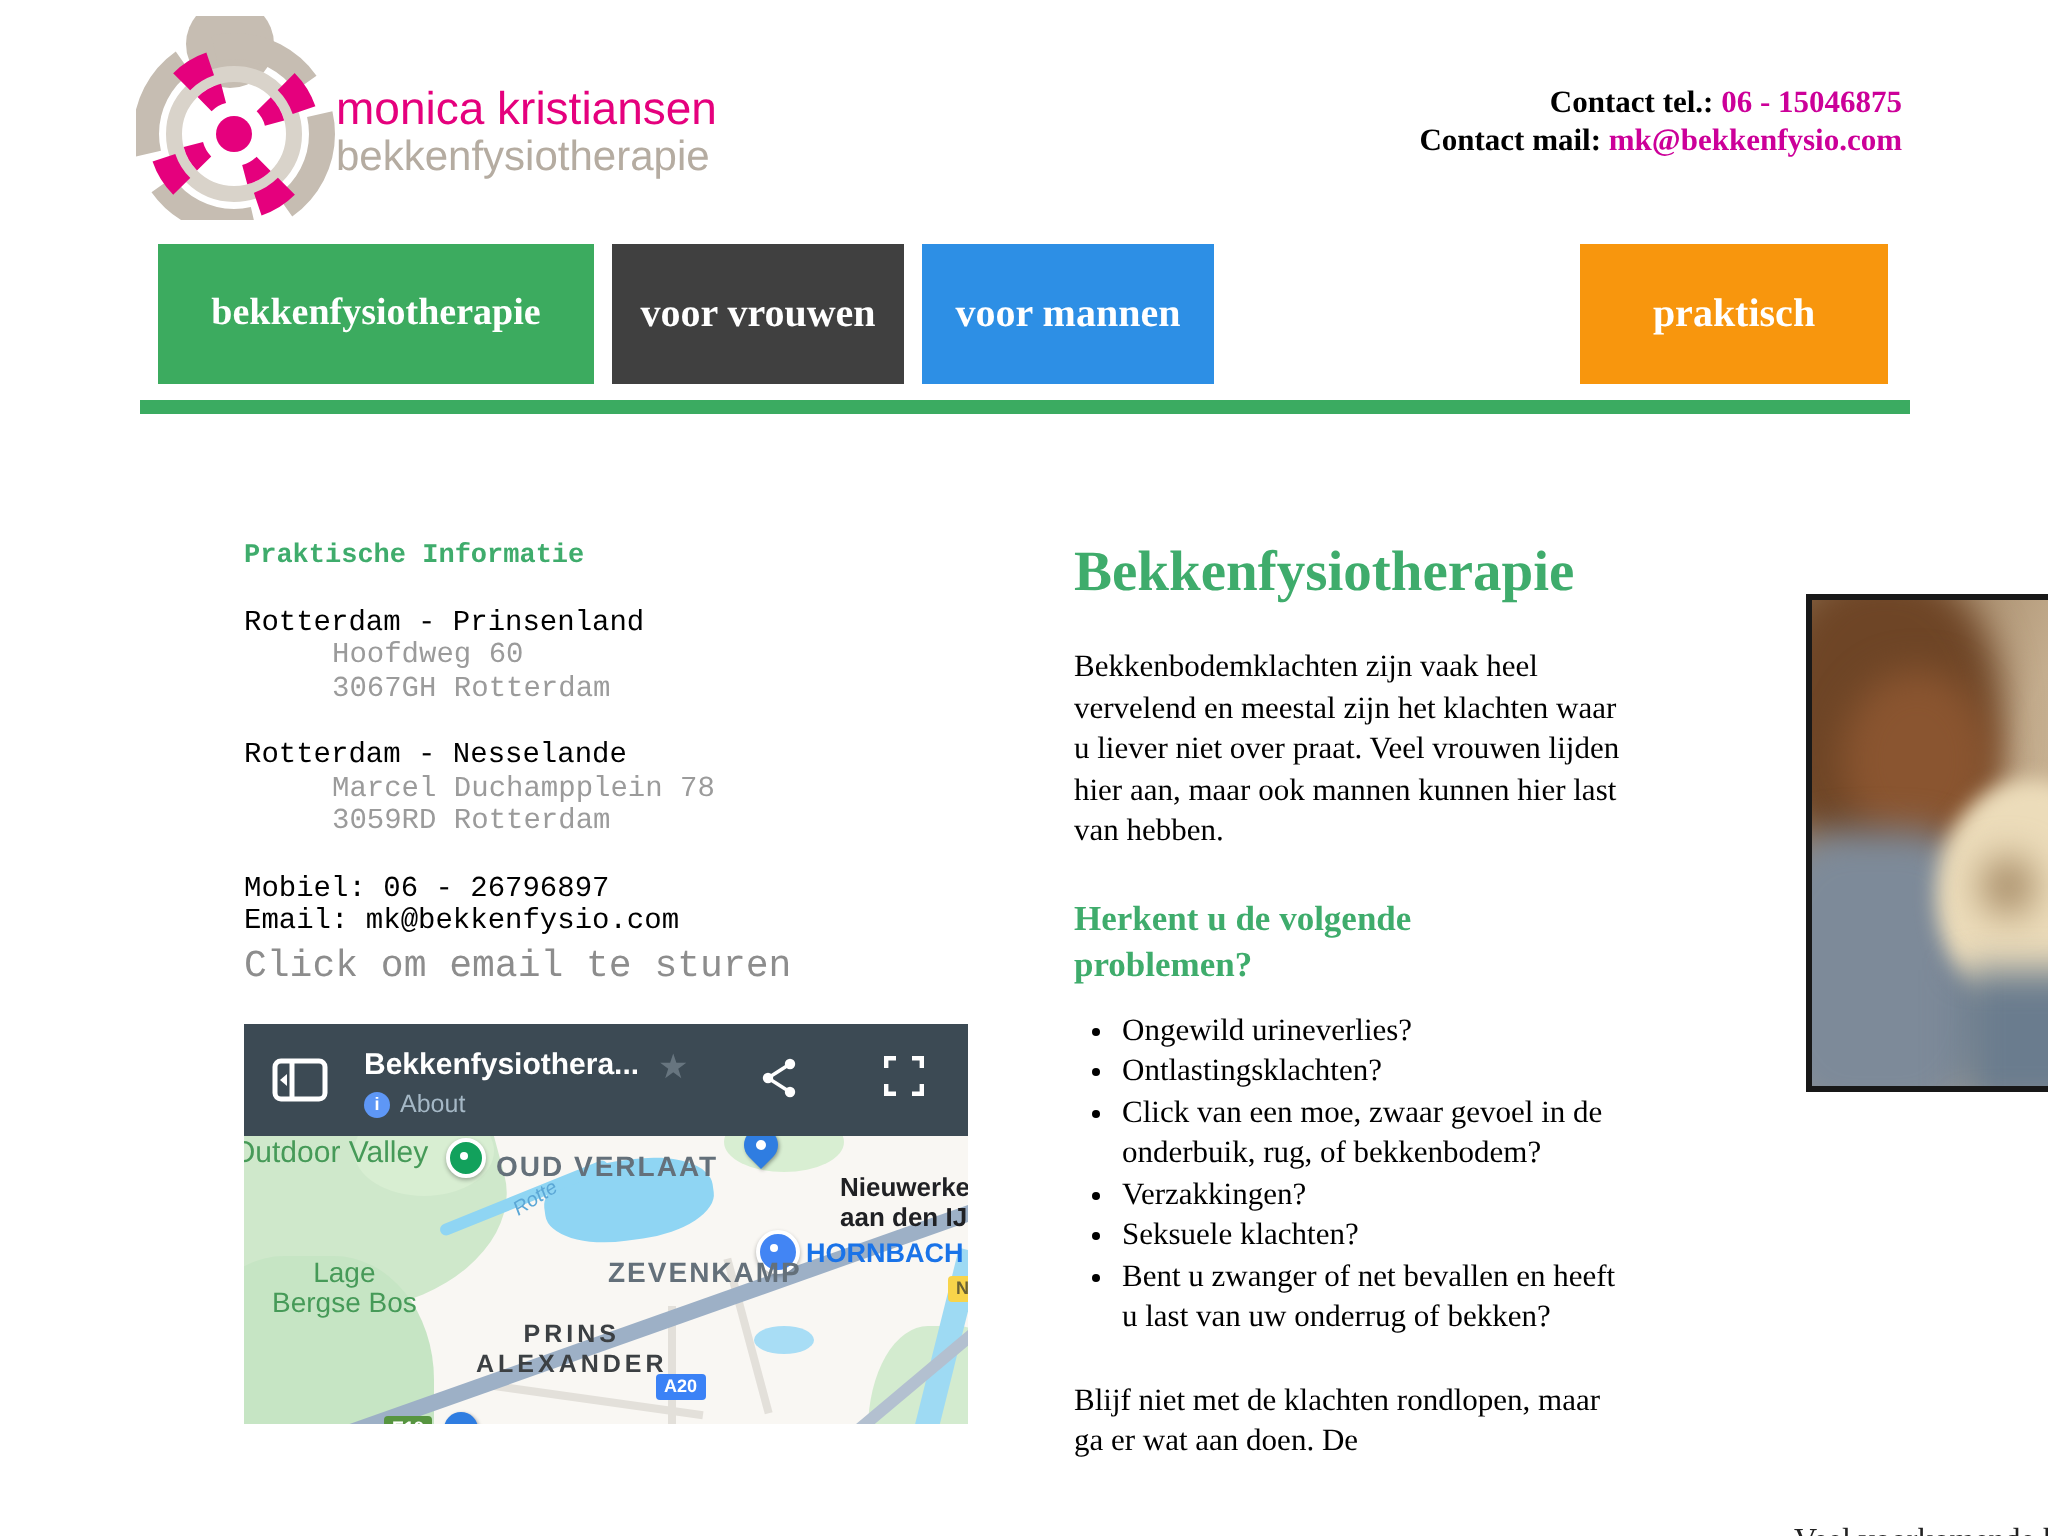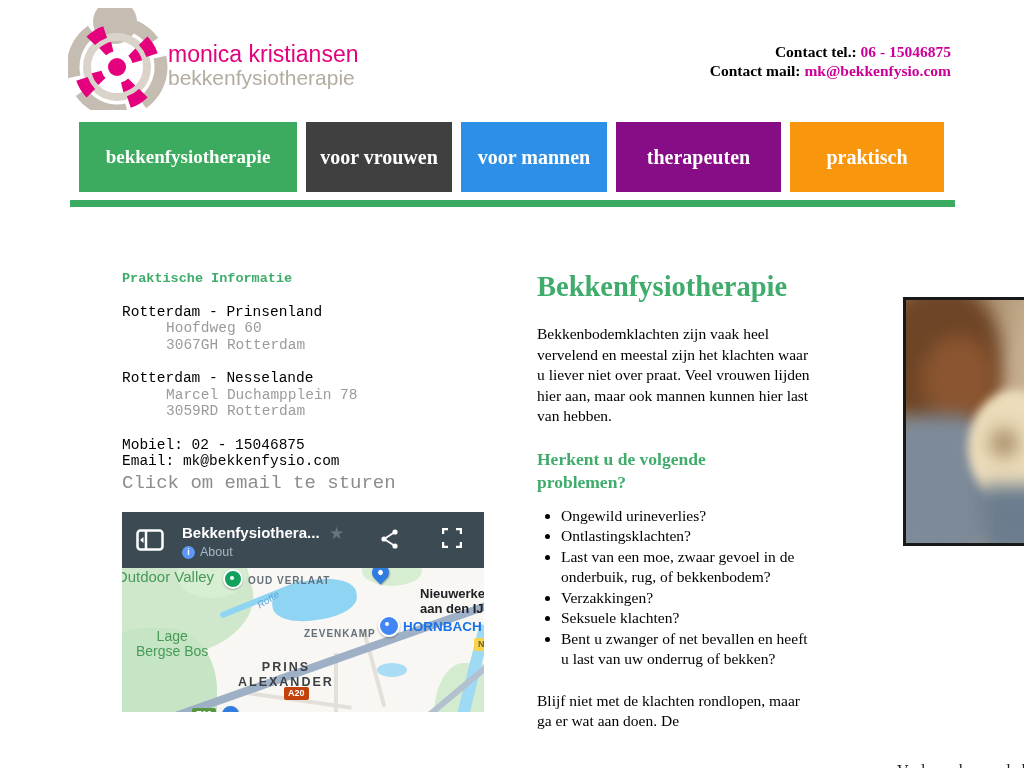--- a/index.html
+++ b/index.html
@@ -45,26 +45,26 @@
              font-family:"Liberation Sans",sans-serif;}
   #info-i{width:13px;height:13px;border-radius:50%;background:#5e97f6;color:#fff;font-size:9px;
           font-weight:bold;display:flex;align-items:center;justify-content:center;
           font-family:"Liberation Sans",sans-serif;}
   #about-label{color:#a5b8c6;font-size:12.5px;}
 
   #map-canvas{position:relative;height:144px;background:#f9f7f3;overflow:hidden;
               font-family:"Liberation Sans",sans-serif;text-decoration:underline;}
   .area,.water,.road{position:absolute;}
   .maplabel{position:absolute;white-space:nowrap;}
-  .town{color:#64707a;font-weight:bold;font-size:10px;letter-spacing:1px;text-align:center;}
+  .town{color:#64707a;font-weight:bold;font-size:14px;letter-spacing:1px;text-align:center;}
   .park{color:#469a58;font-size:14px;line-height:15px;text-align:center;}
   .poi-blue{color:#1a73e8;font-weight:bold;}
   .shield{position:absolute;font-weight:bold;font-size:9px;padding:1px 4px;border-radius:2px;
           font-family:"Liberation Sans",sans-serif;line-height:11px;}
-  .shield-a{background:#c2410c;color:#fff;}
+  .shield-a{background:#3b82f6;color:#fff;margin-left:44px;}
   .shield-e{background:#579540;color:#fff;}
   .shield-s{background:#fff;color:#5f6368;border:1px solid #4c1d95;}
   .shield-n{background:#f8d44a;color:#6a6234;}
   .pin{position:absolute;width:17px;height:17px;background:#2f7de1;border-radius:50% 50% 50% 0;
        transform:rotate(-45deg);box-shadow:0 1px 2px rgba(0,0,0,.35);}
   .pin::after{content:"";position:absolute;left:6px;top:6px;width:5px;height:5px;border-radius:50%;background:#fff;}
   .marker-dot{position:absolute;width:16px;height:16px;border-radius:50%;border:2px solid #fff;
               box-shadow:0 1px 2px rgba(0,0,0,.3);}
   .marker-dot::after{content:"";position:absolute;left:5px;top:5px;width:4px;height:4px;border-radius:50%;background:#fff;}
   #zoom-plus{position:absolute;left:17px;top:162px;width:30px;height:42px;background:#fff;
@@ -119,38 +119,37 @@
       <span>Contact tel.: </span><span class="val">06 - 15046875</span>
     </div>
     <div>
       <span>Contact mail: </span><span class="val">mk@bekkenfysio.com</span>
     </div>
   </div>
 
   <div class="navbtn" id="nav0" style="background: rgb(60, 171, 95);">bekkenfysiotherapie</div>
   <div class="navbtn" id="nav1" style="background: #404040;">voor vrouwen</div>
   <div class="navbtn" id="nav2" style="background: rgb(45, 143, 229);">voor mannen</div>
-  <div class="navbtn" id="nav3" style="background: rgb(135, 13, 135);">therapeuten</div>
   <div class="navbtn" id="nav4" style="background: rgb(248, 150, 13);">praktisch</div>
   <div id="nav-line"></div>
 
   <div id="sidebar">
     <h3>Praktische Informatie</h3>
     <div class="loc">
       <div>Rotterdam - Prinsenland</div>
       <div class="addr">Hoofdweg 60</div>
       <div class="addr">3067GH Rotterdam</div>
     </div>
     <div class="loc">
       <div>Rotterdam - Nesselande</div>
       <div class="addr">Marcel Duchampplein 78</div>
       <div class="addr">3059RD Rotterdam</div>
     </div>
     <div class="contact-block">
-      <div>Mobiel: 02 - 15046875</div>
+      <div>Mobiel: 06 - 26796897</div>
       <div>Email: mk@bekkenfysio.com</div>
       <div id="email-cta">Click om email te sturen</div>
     </div>
   </div>
 
   <div id="map">
     <div id="map-header">
       <svg id="map-toggle" width="28" height="22" viewBox="0 0 28 22">
         <rect x="1.5" y="1.5" width="25" height="19" rx="3" fill="none" stroke="#fff" stroke-width="2.5"></rect>
         <line x1="10" y1="2" x2="10" y2="20" stroke="#fff" stroke-width="2.5"></line>
@@ -229,21 +228,21 @@
     </div>
   </div>
 
   <div id="main">
     <h1>Bekkenfysiotherapie</h1>
     <p>Bekkenbodemklachten zijn vaak heel vervelend en meestal zijn het klachten waar u liever niet over praat. Veel vrouwen lijden hier aan, maar ook mannen kunnen hier last van hebben.</p>
     <h2>Herkent u de volgende problemen?</h2>
     <ul>
       <li>Ongewild urineverlies?</li>
       <li>Ontlastingsklachten?</li>
-      <li>Last van een moe, zwaar gevoel in de onderbuik, rug, of bekkenbodem?</li>
+      <li>Click van een moe, zwaar gevoel in de onderbuik, rug, of bekkenbodem?</li>
       <li>Verzakkingen?</li>
       <li>Seksuele klachten?</li>
       <li>Bent u zwanger of net bevallen en heeft u last van uw onderrug of bekken?</li>
     </ul>
     <p>Blijf niet met de klachten rondlopen, maar ga er wat aan doen. De</p>
   </div>
 
   <div id="photo">
     <div class="ph-hair"></div>
     <div class="ph-hair2"></div>

